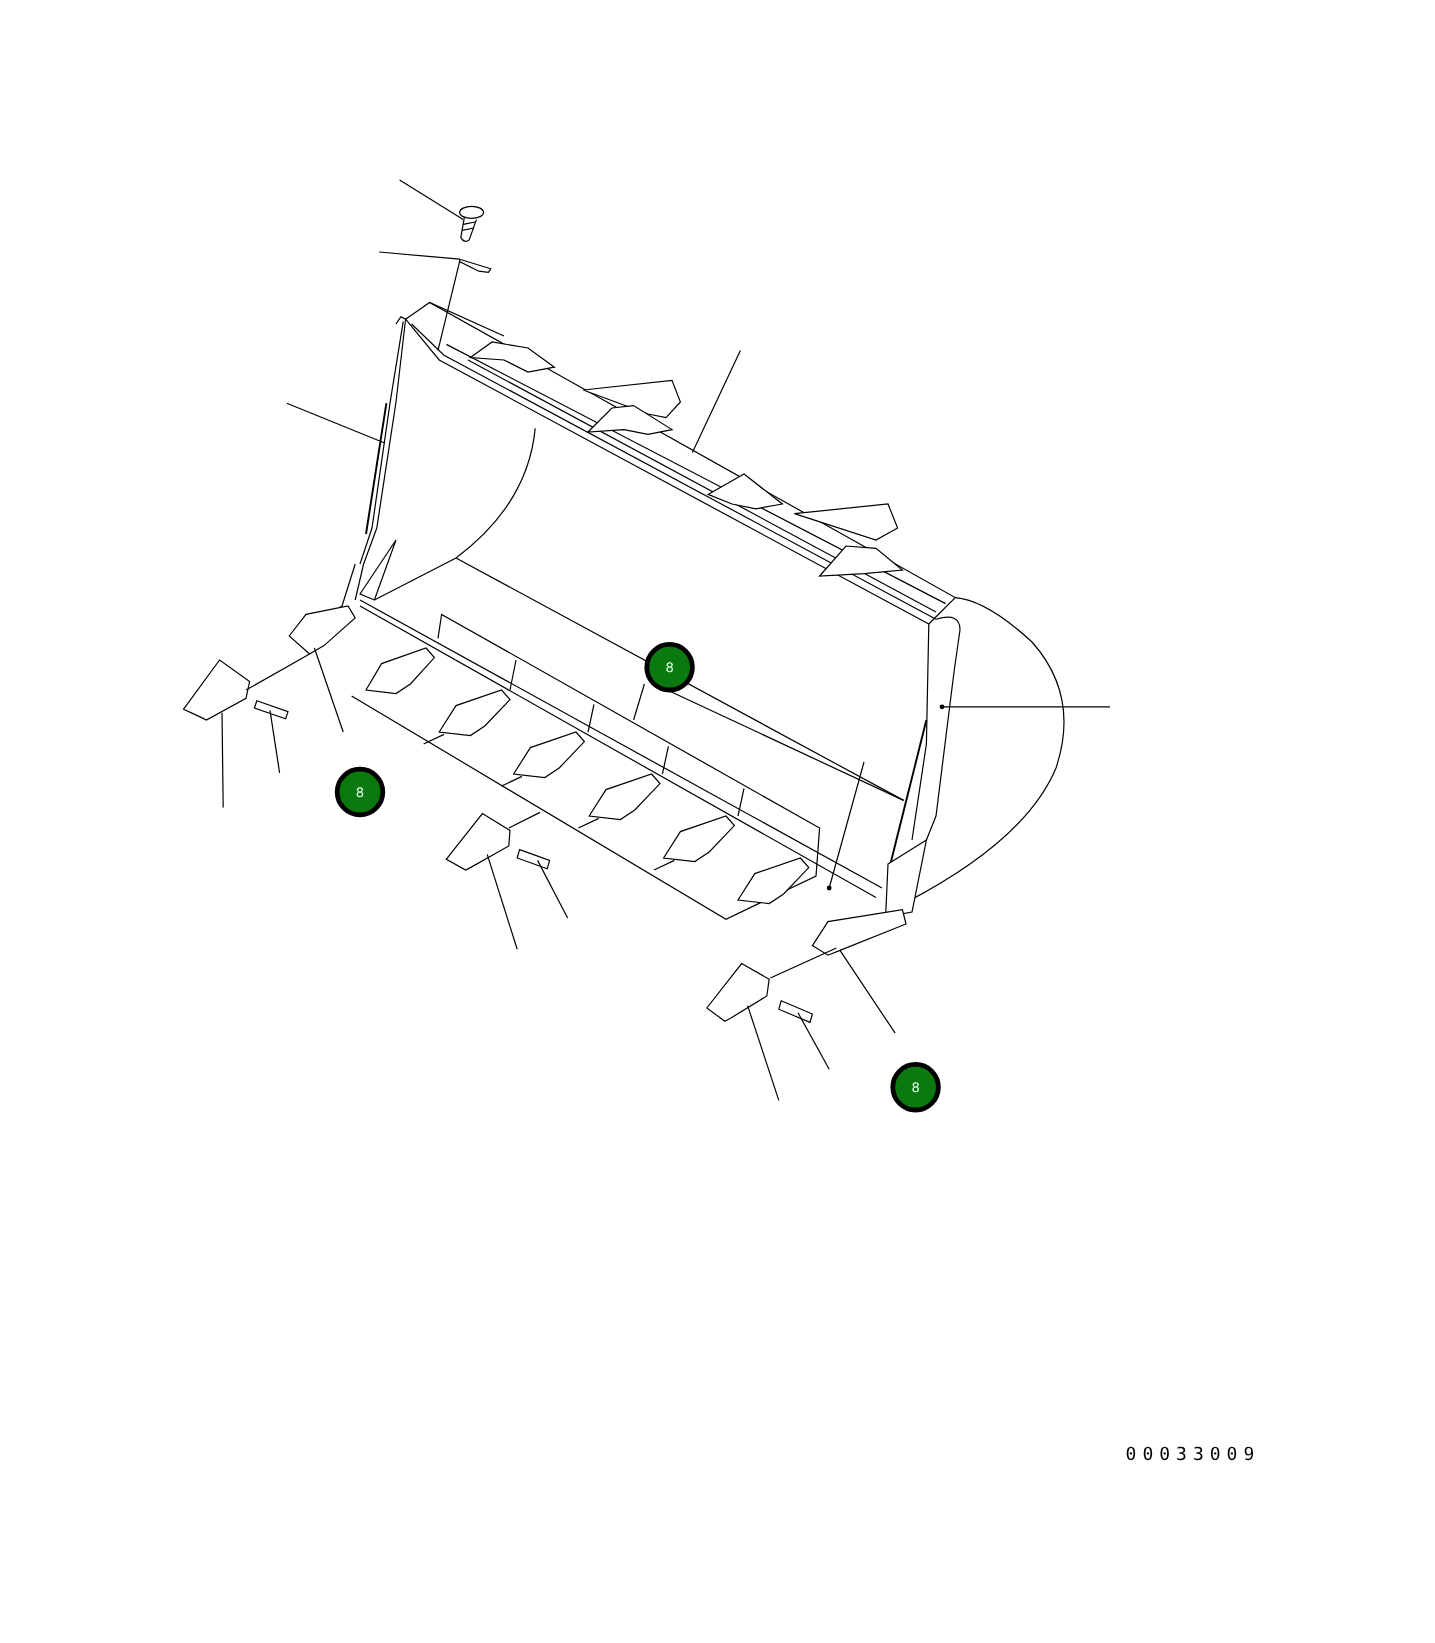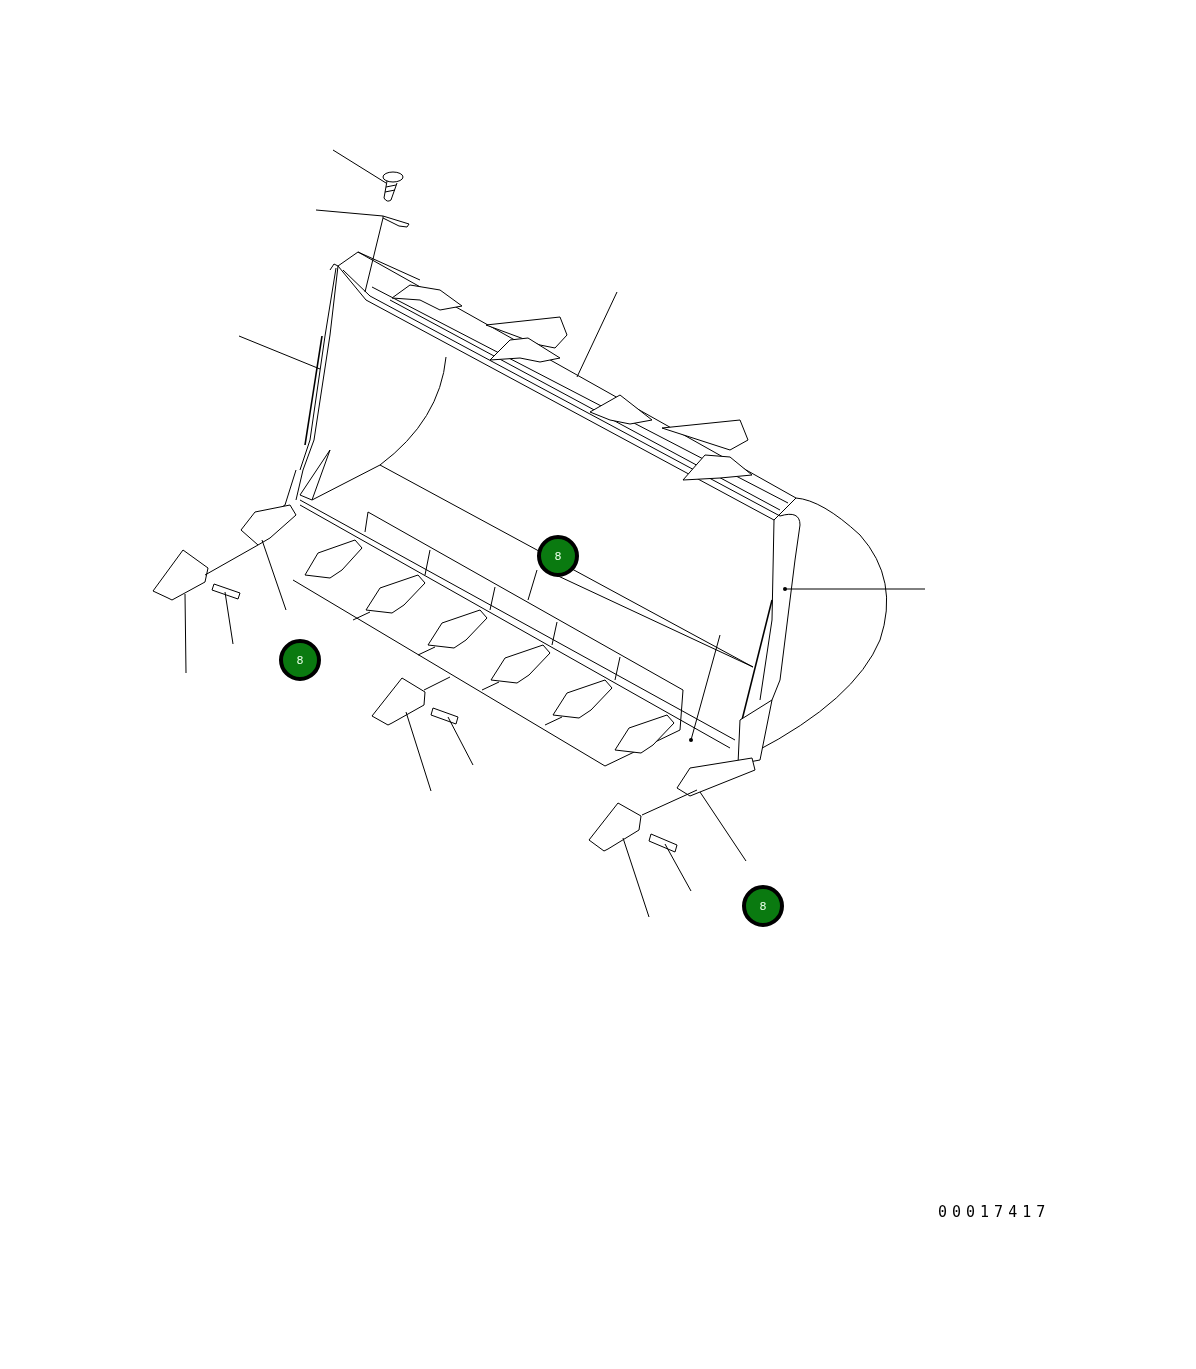--- a/index.html
+++ b/index.html
@@ -123,13 +123,13 @@
     <line class="ln" x1="700" y1="792" x2="746" y2="861"></line>
   </g>
 
   <line class="ln" x1="556" y1="575" x2="753" y2="667"></line>
 </svg>
 
 <div class="badge" style="left:537px; top:535px;">8</div>
 <div class="badge" style="left:279px; top:639px;">8</div>
 <div class="badge" style="left:742px; top:885px;">8</div>
 
-<div class="drawing-id">00017417</div>
+<div class="drawing-id">00033009</div>
 
 </body></html>

